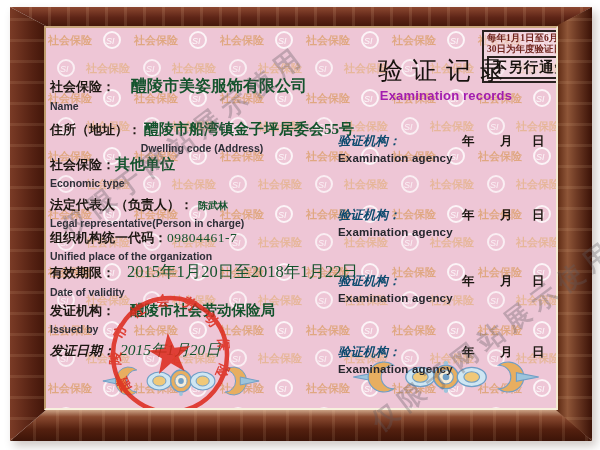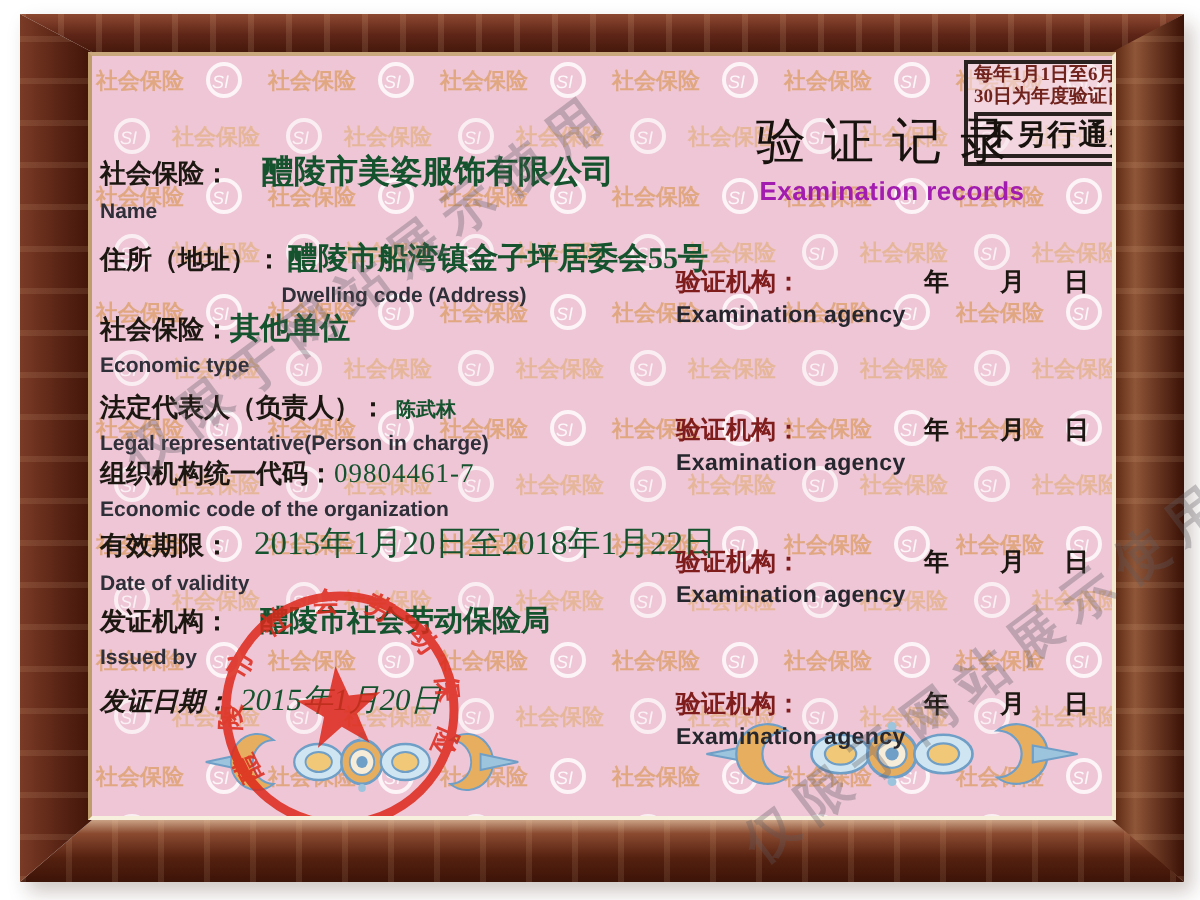--- a/index.html
+++ b/index.html
@@ -71,21 +71,21 @@
   .f2{top:127px;} .f2 .val{font-size:15px;font-weight:bold;}
   .f3{top:167px;} .f3 .val{font-size:10px;font-weight:bold;margin-left:5px;}
   .f4{top:200px;} .f4 .val{font-size:13.5px;letter-spacing:.5px;}
   .f5{top:233px;} .f5 .val{font-size:16.5px;margin-left:12px;}
   .f6{top:273px;} .f6 .val{font-size:14.5px;font-weight:bold;margin-left:15px;}
   .f7{top:312px;font-style:italic;} .f7 .val{font-size:15.5px;margin-left:5px;}
   .f7 .en{margin-top:6px;}
 
   
   .agency-row{position:absolute;left:292px;width:214px;z-index:2;}
-  .agency-row .zh{font-family:"Liberation Serif",serif;font-weight:bold;font-size:12.5px;color:#7f1d1d;}
+  .agency-row .zh{font-family:"Liberation Serif",serif;font-weight:bold;font-size:12.5px;color:#0c4a6e;font-style:italic;}
   .agency-row .en{font-size:11.5px;font-weight:bold;color:#26272e;margin-top:2px;letter-spacing:.2px;}
   .agency-row .ymd{position:absolute;top:0;font-family:"Liberation Serif",serif;
       font-weight:bold;font-size:12.5px;color:#1c1711;}
   .ymd.y{left:124px;} .ymd.m{left:162px;} .ymd.d{left:194px;}
   .r0{top:105px;} .r1{top:179px;} .r2{top:245px;} .r3{top:316px;}
 
   
   .orn{position:absolute;z-index:1;}
   .orn-left{left:55px;top:338px;}
   .orn-right{left:305px;top:333px;}
@@ -148,21 +148,21 @@
     <div class="field f2">
       <div><span class="lbl">社会保险：</span><span class="val">其他单位</span></div>
       <div class="en">Economic type</div>
     </div>
     <div class="field f3">
       <div><span class="lbl">法定代表人（负责人）：</span><span class="val">陈武林</span></div>
       <div class="en">Legal representative(Person in charge)</div>
     </div>
     <div class="field f4">
       <div><span class="lbl">组织机构统一代码：</span><span class="val">09804461-7</span></div>
-      <div class="en">Economic code of the organization</div>
+      <div class="en">Unified place of the organization</div>
     </div>
     <div class="field f5">
       <div><span class="lbl">有效期限：</span><span class="val">2015年1月20日至2018年1月22日</span></div>
       <div class="en">Date of validity</div>
     </div>
     <div class="field f6">
       <div><span class="lbl">发证机构：</span><span class="val">醴陵市社会劳动保险局</span></div>
       <div class="en">Issued by</div>
     </div>
     <div class="field f7">

